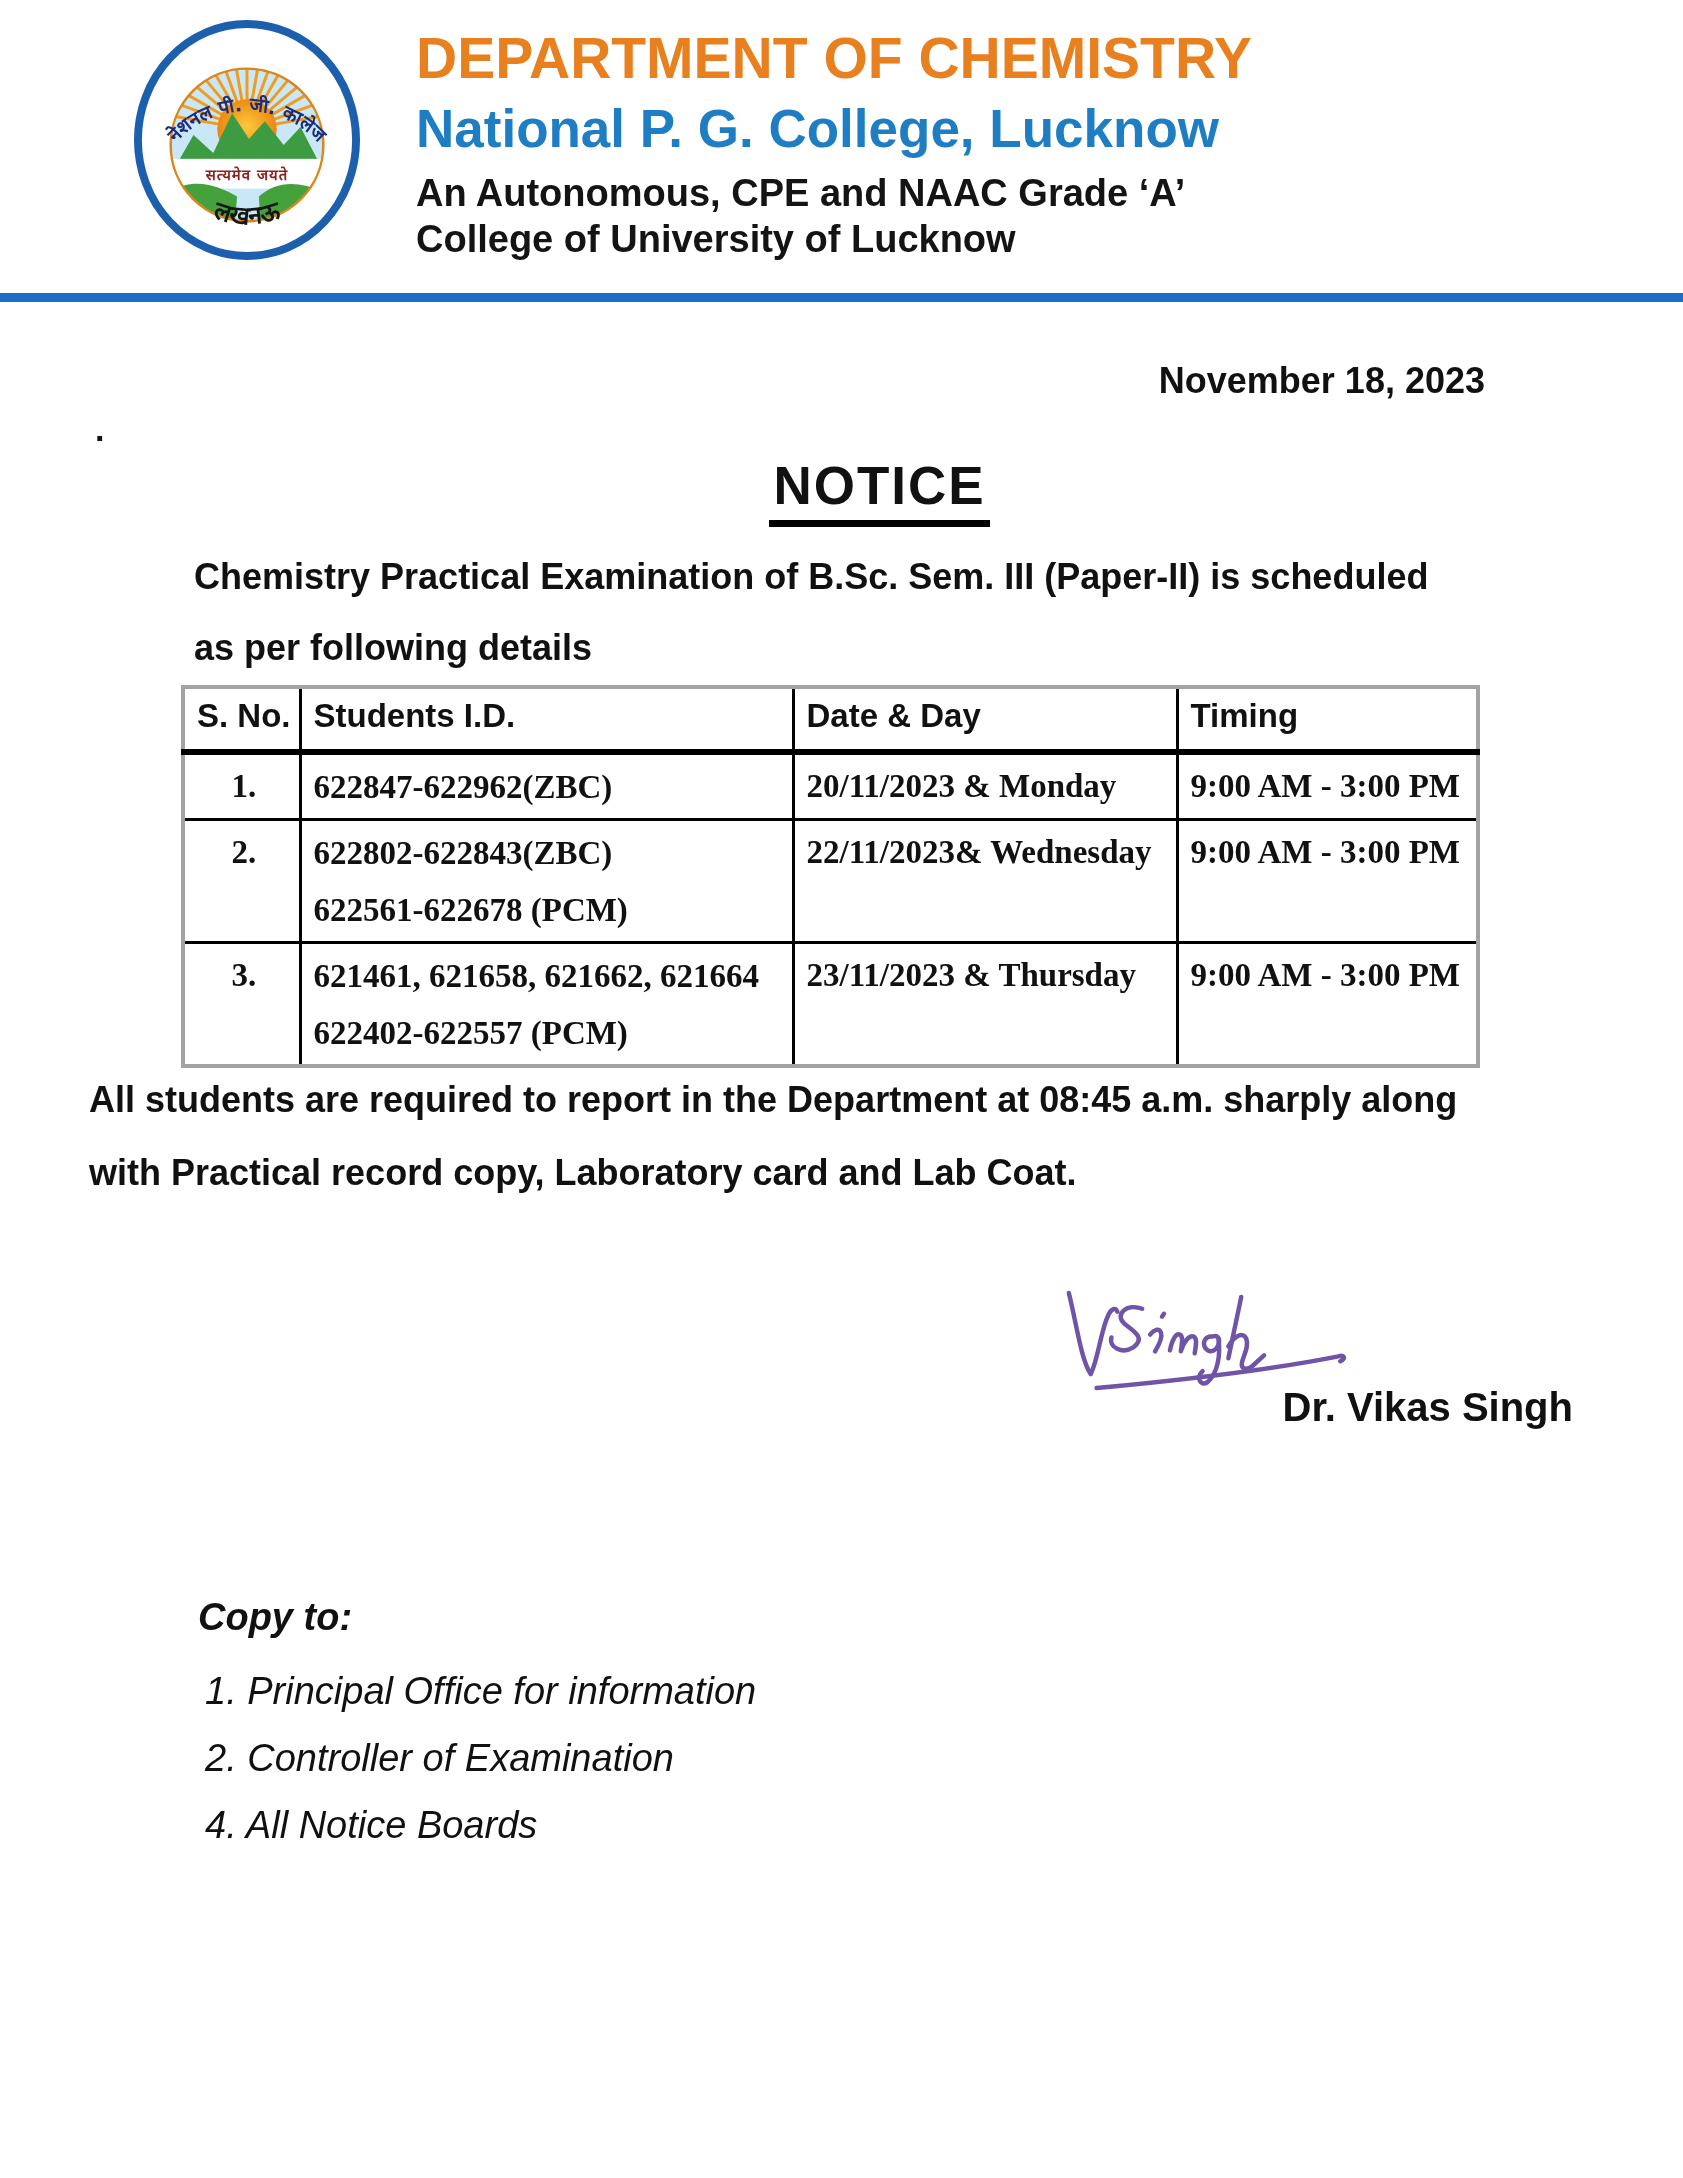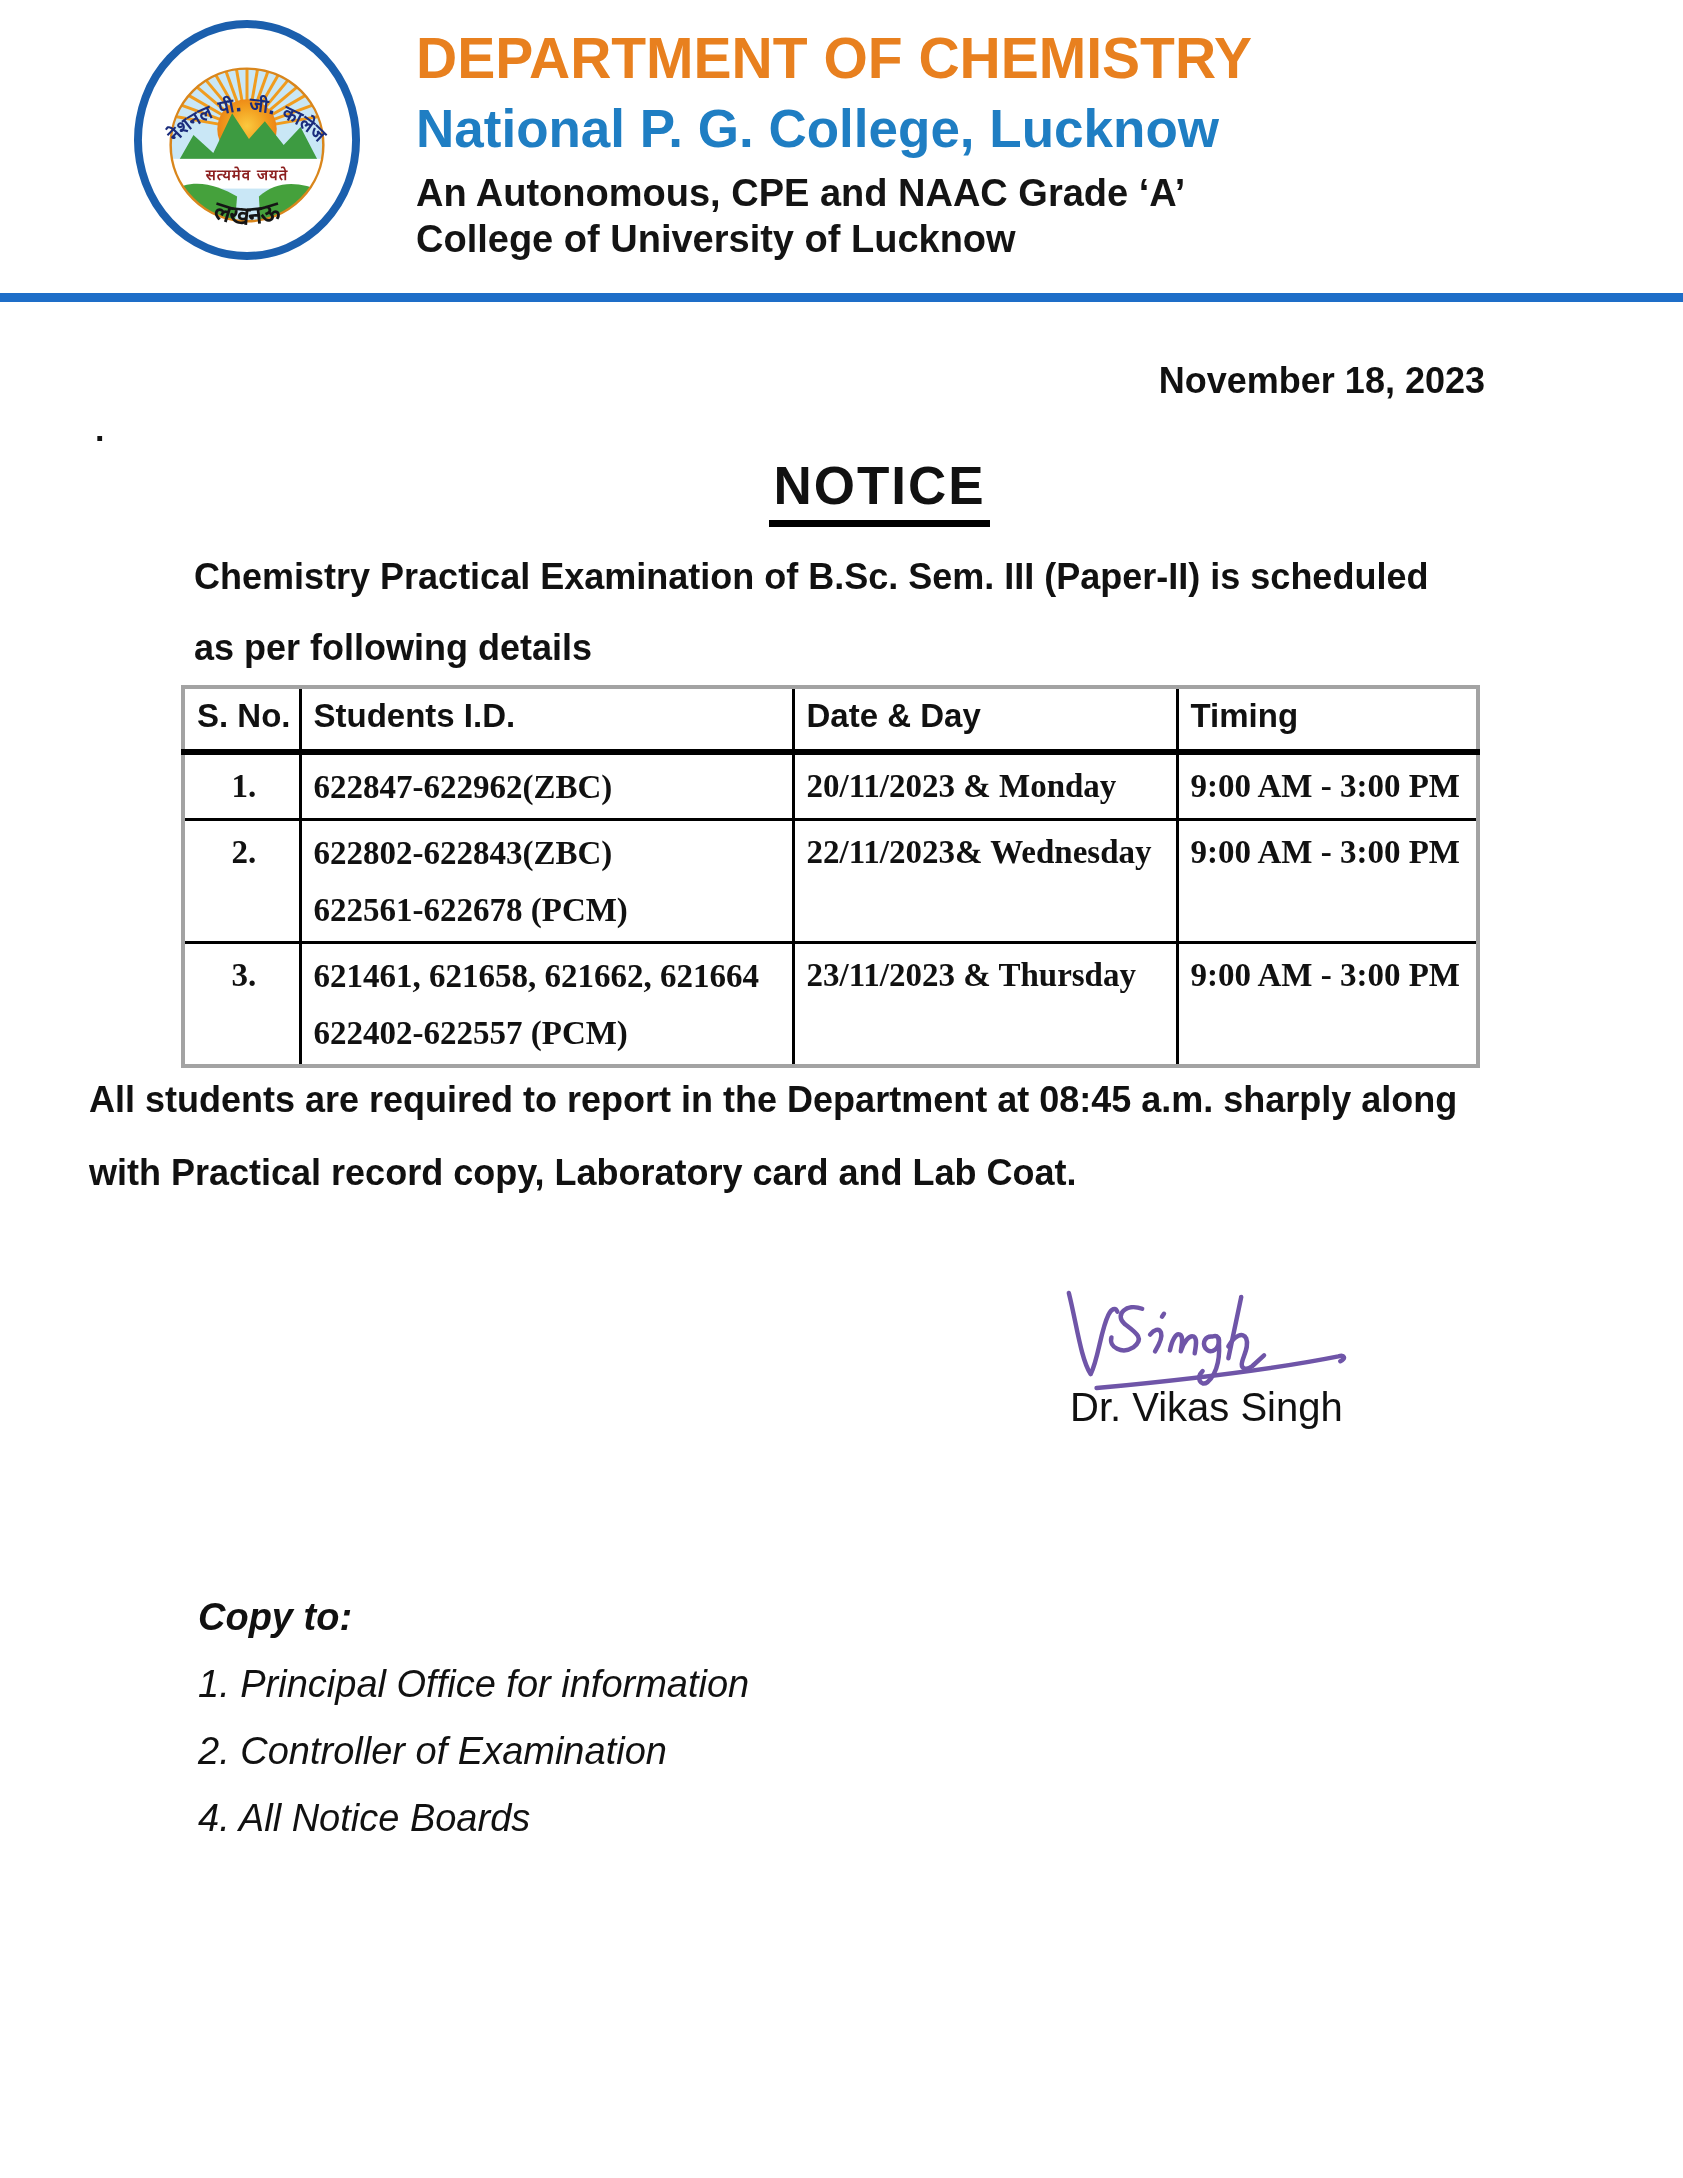--- a/index.html
+++ b/index.html
@@ -36,26 +36,26 @@
   .sched td{font-family:"Liberation Serif",serif;font-size:33px;font-weight:700;line-height:55px}
   .c-sno{width:117px}  .c-ids{width:493px}  .c-date{width:384px}  .c-time{width:301px}
   th.th-sno, td.td-sno{text-align:center}
   th.th-time{text-align:left}
   tr.h1{height:57px} tr.h2{height:117px}
   td .idline{line-height:57px}
 
   .closing{left:89px;top:1063px;width:1501px;font-size:36px;font-weight:700;line-height:73px}
 
   .sig-svg{left:1051px;top:1273px;width:327px;height:131px}
-  .sigblock{left:1070px;top:1382px;width:444px;text-align:left;
-            font-size:40px;font-weight:400;line-height:50px}
+  .sigblock{left:1129px;top:1382px;width:444px;text-align:right;
+            font-size:40px;font-weight:700;line-height:50px}
 
   .copy{left:198px;top:1584px;font-size:38px;font-style:italic;line-height:67px}
   .copy .label{font-weight:700}
-  .copy ul{list-style:none;margin:0;padding:0}
+  .copy ul{list-style:none;margin:7px;padding:0}
 </style>
 </head>
 <body>
 
 <svg class="abs logo" viewBox="0 0 232 246">
   <defs>
     <radialGradient id="sunGrad" cx="50%" cy="45%" r="60%">
       <stop offset="0%" stop-color="#FBC93F"></stop>
       <stop offset="55%" stop-color="#F29C1D"></stop>
       <stop offset="100%" stop-color="#E97712"></stop>

